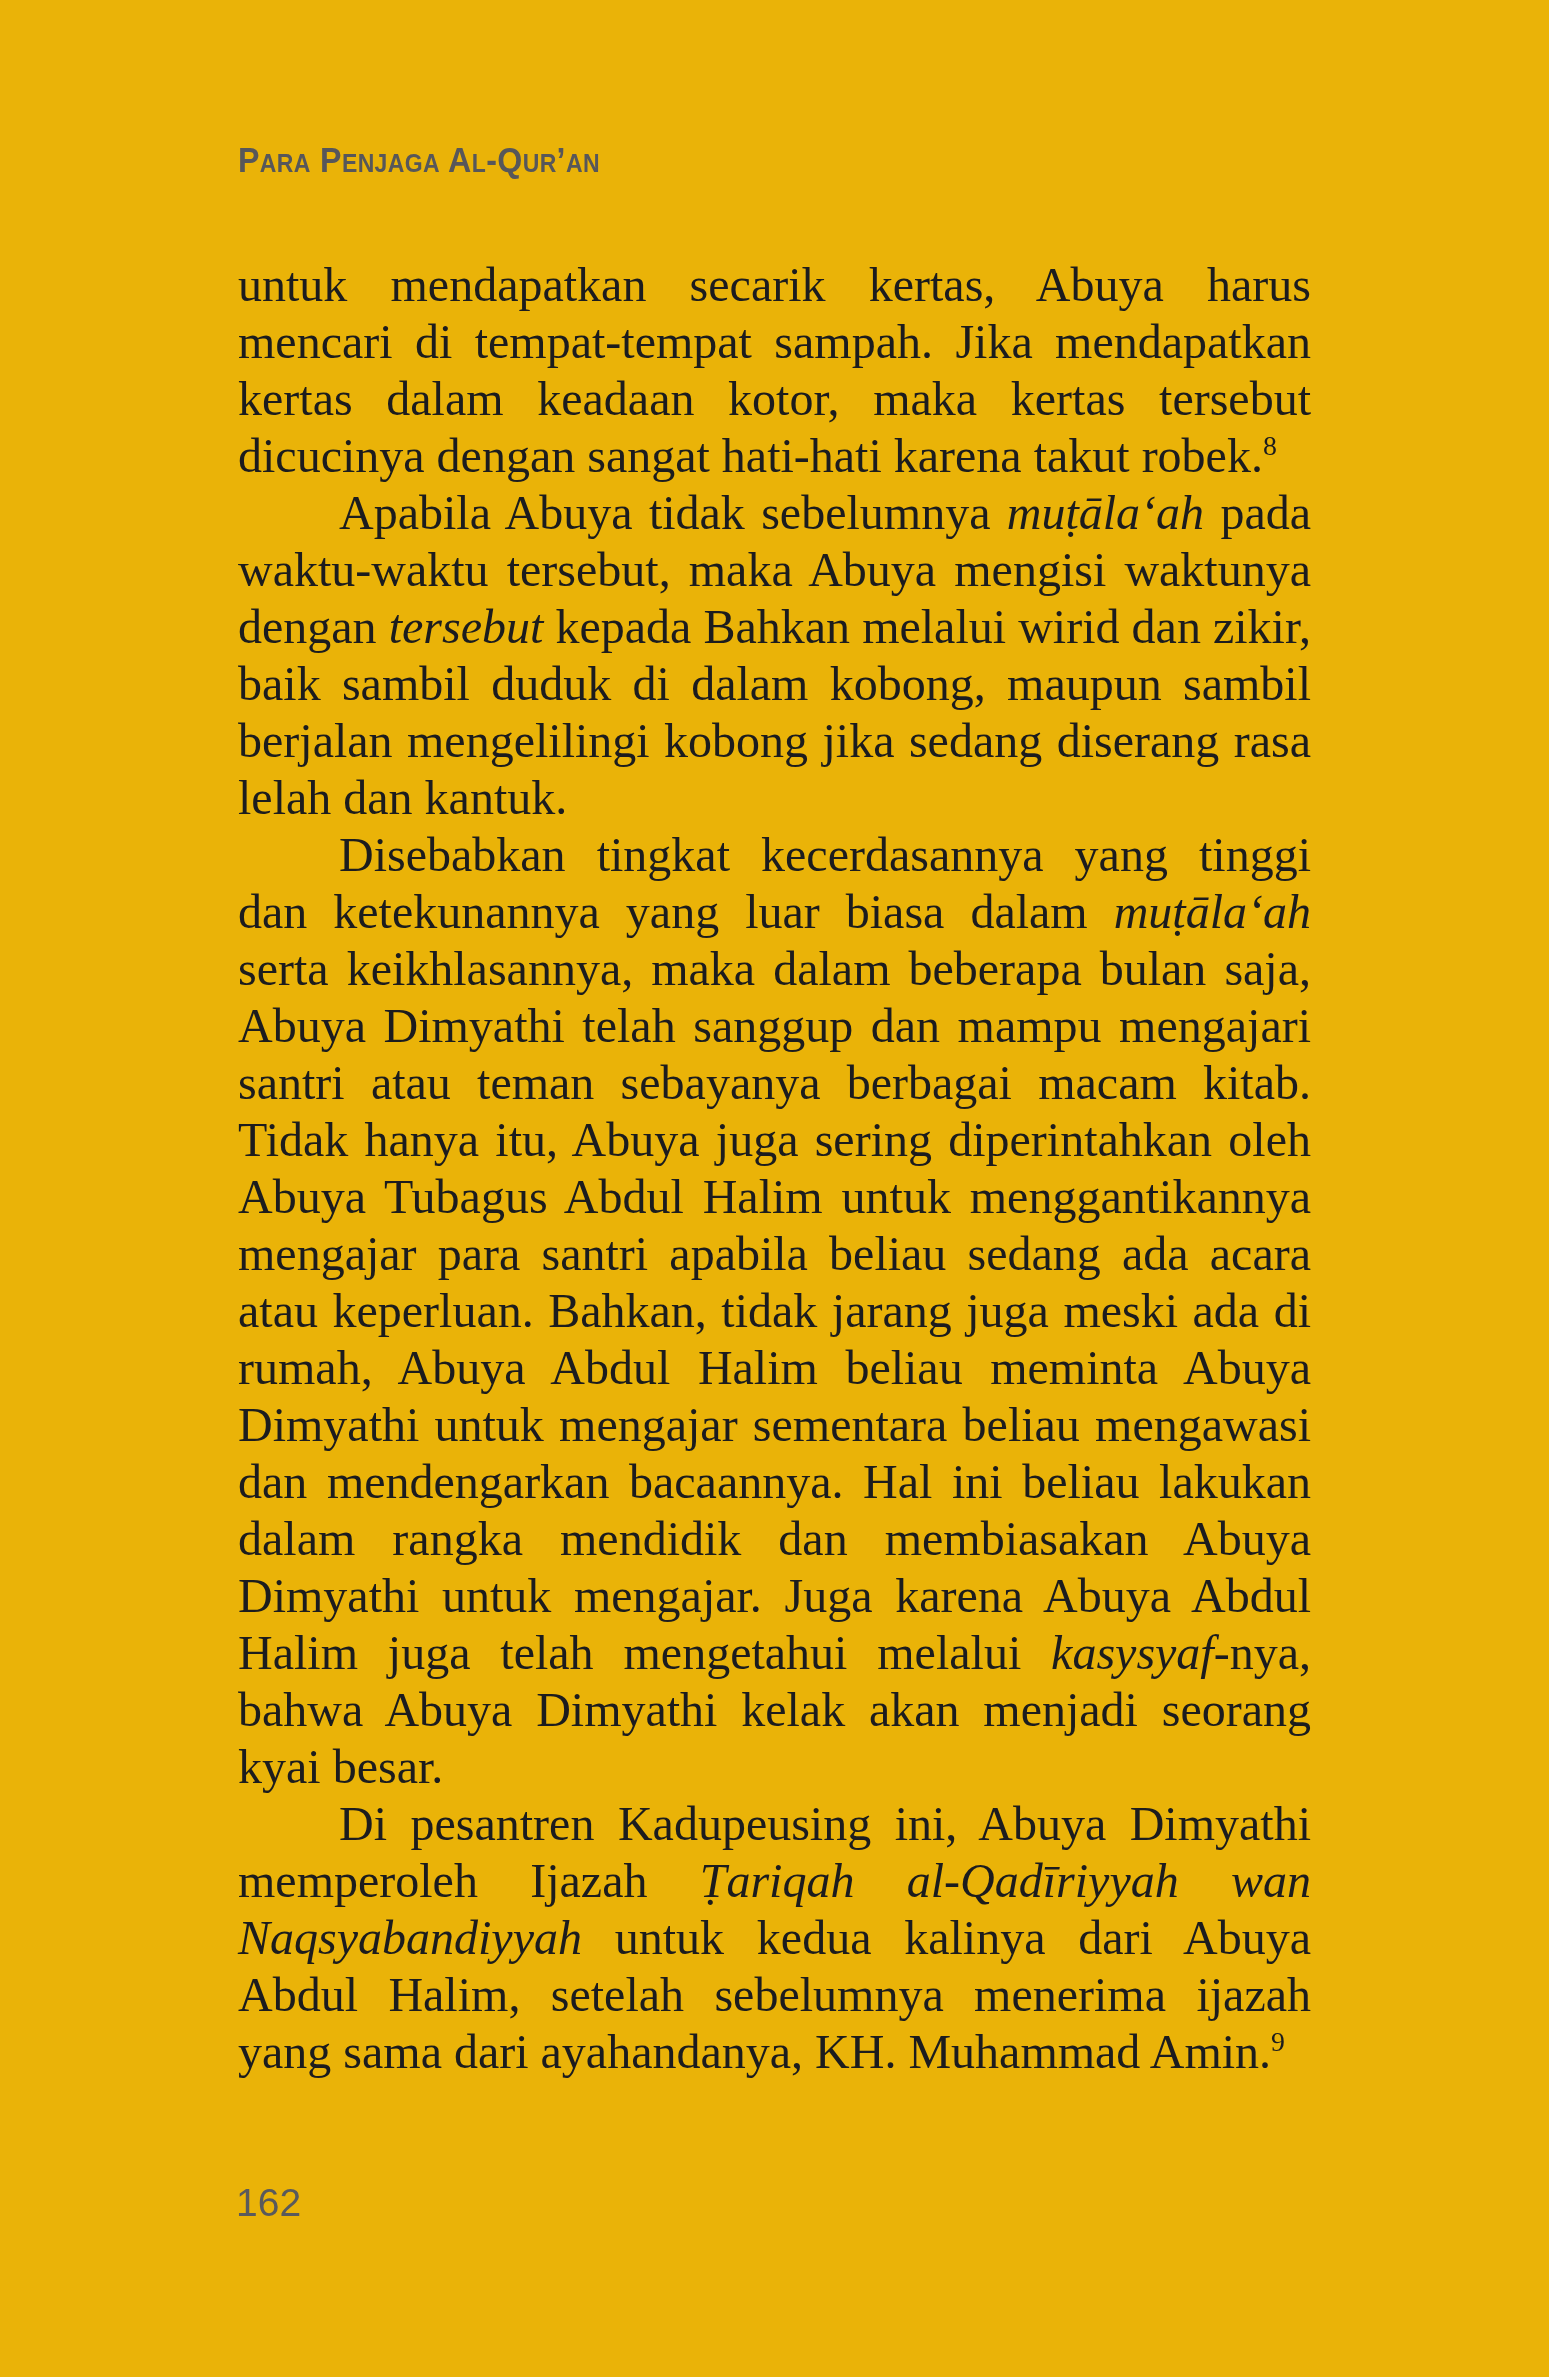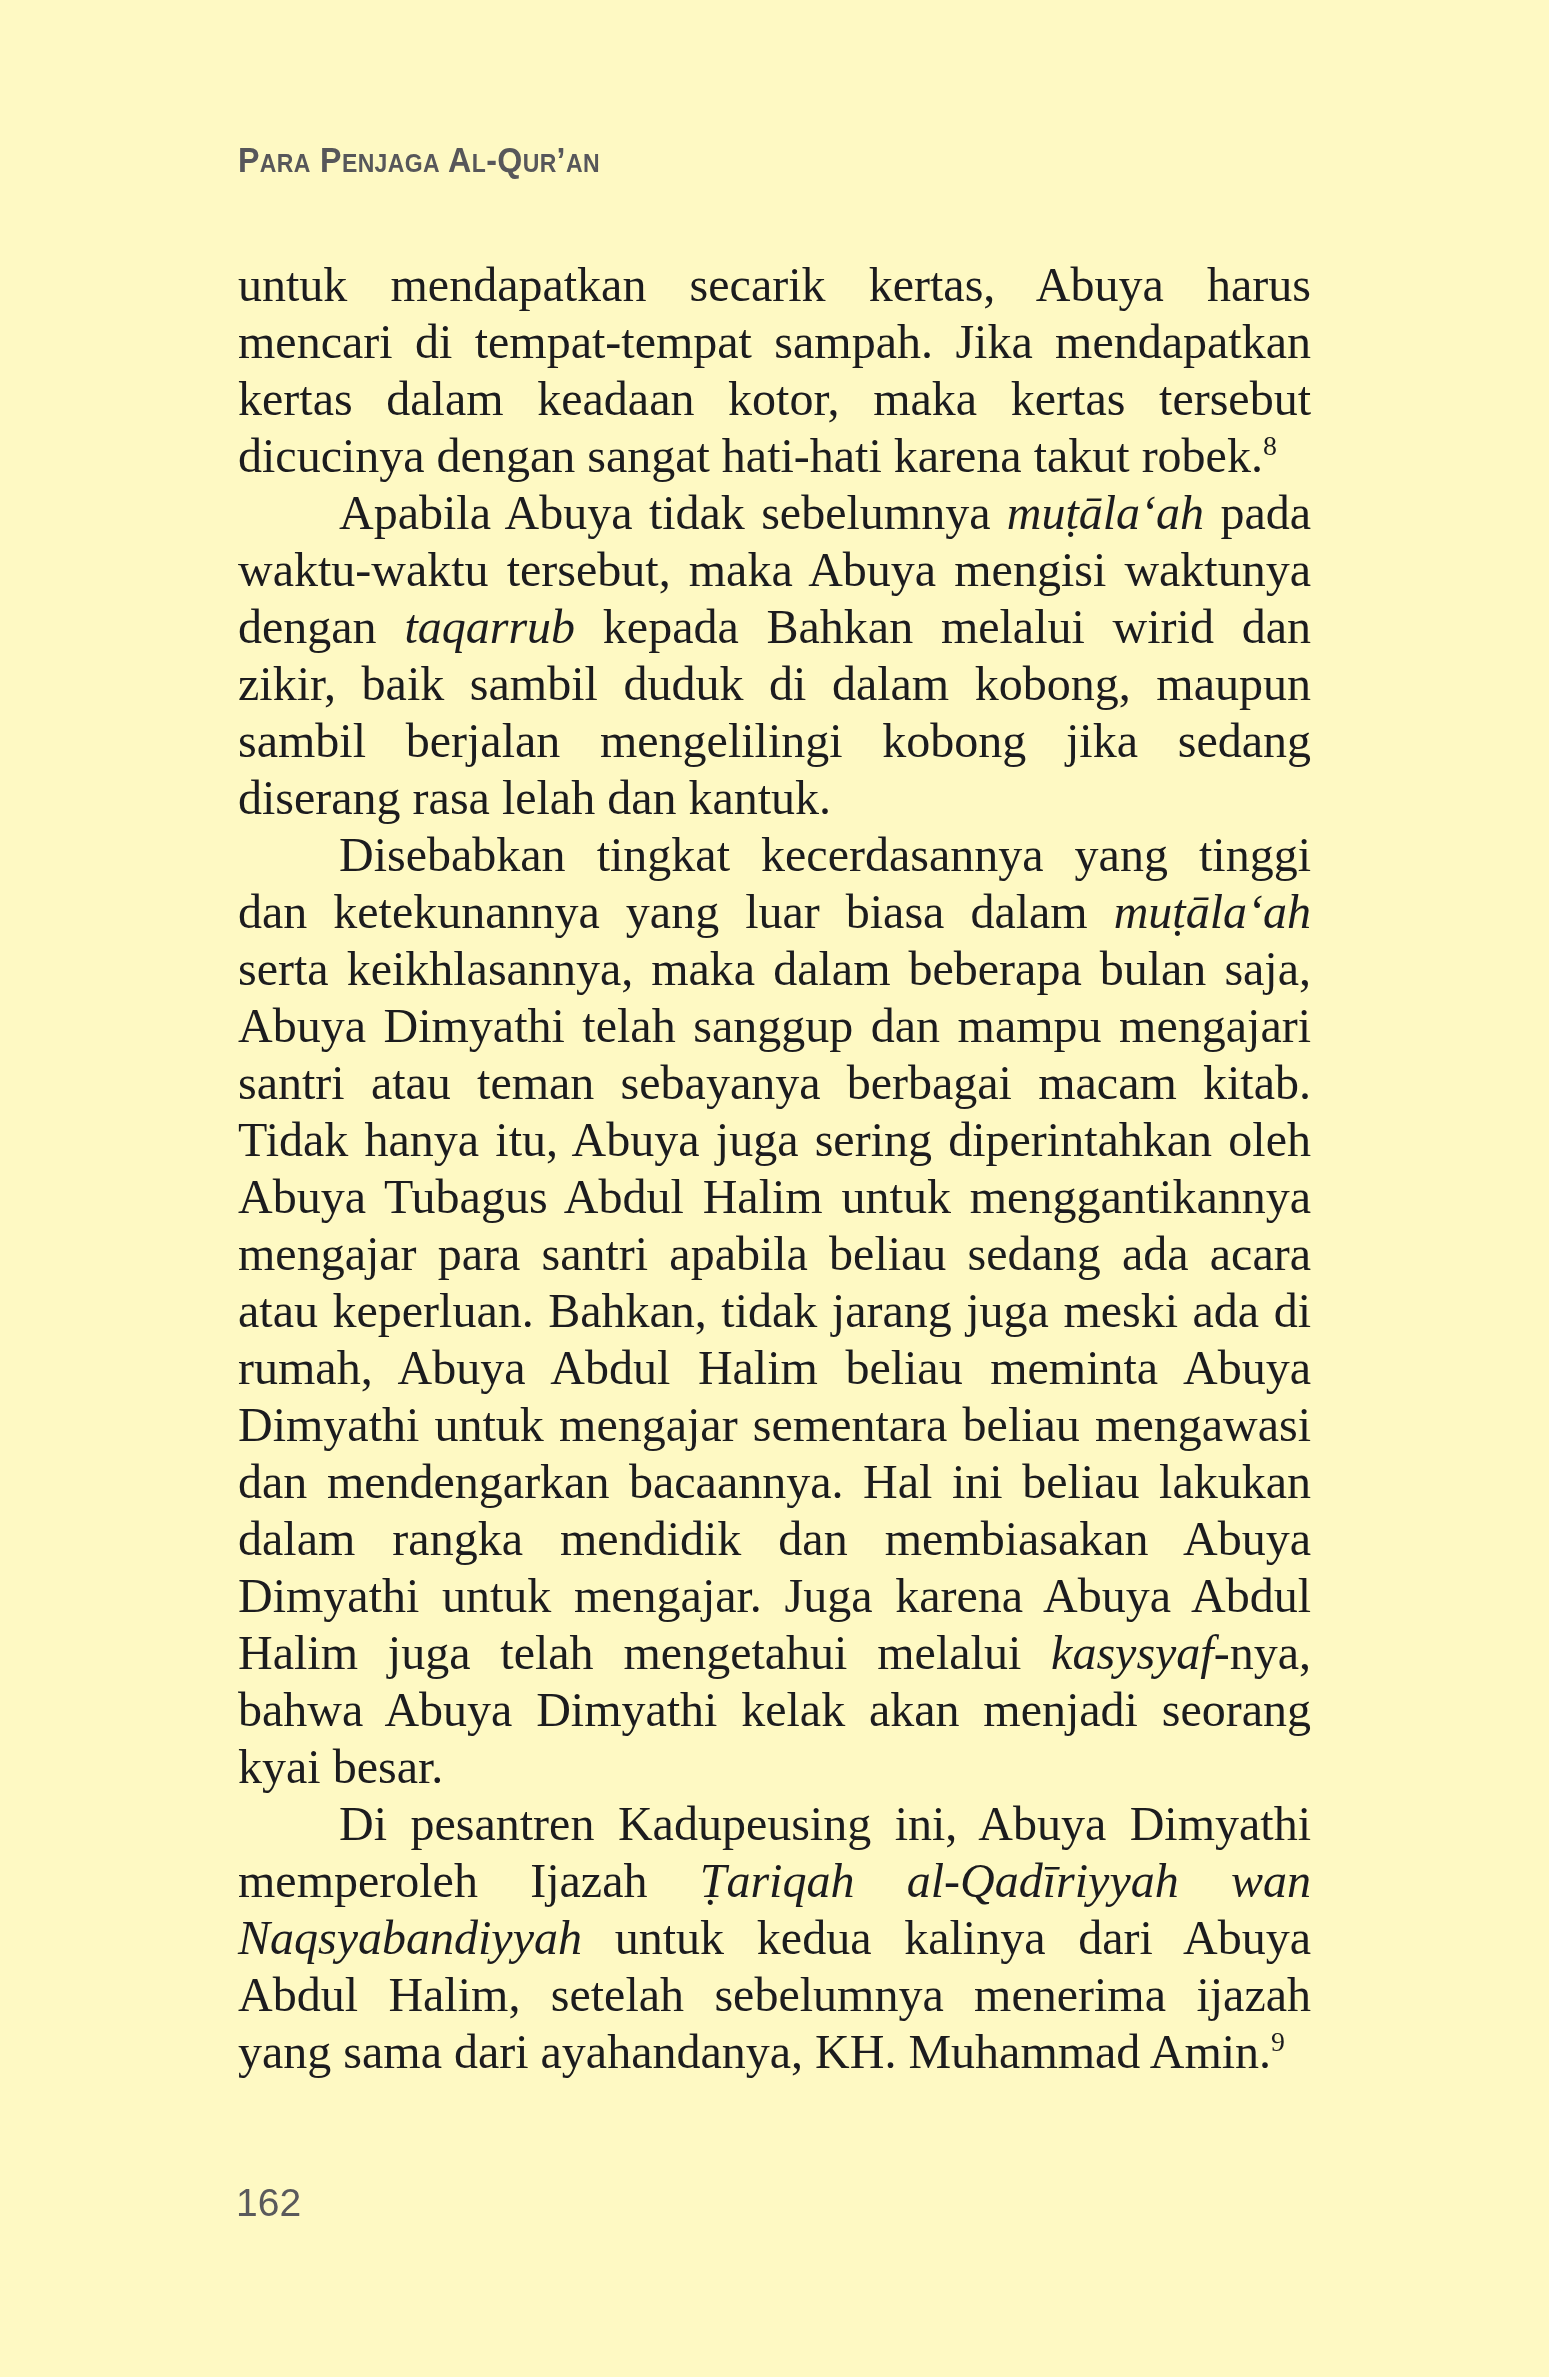--- a/index.html
+++ b/index.html
@@ -4,21 +4,21 @@
 <style>
   html, body {
     margin: 0;
     padding: 0;
     background: #ffffff;
   }
   .page {
     position: relative;
     width: 1549px;
     height: 2377px;
-    background: #fef9c3;
+    background: #eab308;
     overflow: hidden;
   }
   .running-header {
     position: absolute;
     left: 238px;
     top: 140px;
     font-family: "Liberation Sans", sans-serif;
     font-weight: bold;
     font-variant: small-caps;
     font-size: 35px;
@@ -67,20 +67,20 @@
   }
 </style>
 </head>
 <body>
 
 <div class="page">
   <div class="running-header">Para Penjaga Al-Qur’an</div>
 
   <div class="body-text">
       <p class="first"><span>untuk mendapatkan secarik kertas, Abuya harus mencari di tempat-tempat sampah. Jika mendapatkan kertas dalam keadaan kotor, maka kertas tersebut dicucinya dengan sangat hati-hati karena takut robek.</span><span class="seg-sup">8</span></p>
-      <p><span>Apabila Abuya tidak sebelumnya </span><span class="seg-i">muṭālaʻah</span><span> pada waktu-waktu tersebut, maka Abuya mengisi waktunya dengan </span><span class="seg-i">taqarrub</span><span> kepada Bahkan melalui wirid dan zikir, baik sambil duduk di dalam kobong, maupun sambil berjalan mengelilingi kobong jika sedang diserang rasa lelah dan kantuk.</span></p>
+      <p><span>Apabila Abuya tidak sebelumnya </span><span class="seg-i">muṭālaʻah</span><span> pada waktu-waktu tersebut, maka Abuya mengisi waktunya dengan </span><span class="seg-i">tersebut</span><span> kepada Bahkan melalui wirid dan zikir, baik sambil duduk di dalam kobong, maupun sambil berjalan mengelilingi kobong jika sedang diserang rasa lelah dan kantuk.</span></p>
       <p><span>Disebabkan tingkat kecerdasannya yang tinggi dan ketekunannya yang luar biasa dalam </span><span class="seg-i">muṭālaʻah</span><span> serta keikhlasannya, maka dalam beberapa bulan saja, Abuya Dimyathi telah sanggup dan mampu mengajari santri atau teman sebayanya berbagai macam kitab. Tidak hanya itu, Abuya juga sering diperintahkan oleh Abuya Tubagus Abdul Halim untuk menggantikannya mengajar para santri apabila beliau sedang ada acara atau keperluan. Bahkan, tidak jarang juga meski ada di rumah, Abuya Abdul Halim beliau meminta Abuya Dimyathi untuk mengajar sementara beliau mengawasi dan mendengarkan bacaannya. Hal ini beliau lakukan dalam rangka mendidik dan membiasakan Abuya Dimyathi untuk mengajar. Juga karena Abuya Abdul Halim juga telah mengetahui melalui </span><span class="seg-i">kasysyaf</span><span>-nya, bahwa Abuya Dimyathi kelak akan menjadi seorang kyai besar.</span></p>
       <p><span>Di pesantren Kadupeusing ini, Abuya Dimyathi memperoleh Ijazah </span><span class="seg-i">Ṭariqah al-Qadīriyyah wan Naqsyabandiyyah</span><span> untuk kedua kalinya dari Abuya Abdul Halim, setelah sebelumnya menerima ijazah yang sama dari ayahandanya, KH. Muhammad Amin.</span><span class="seg-sup">9</span></p>
     </div>
 
   <div class="page-number">162</div>
 </div>
 
 
 </body></html>

